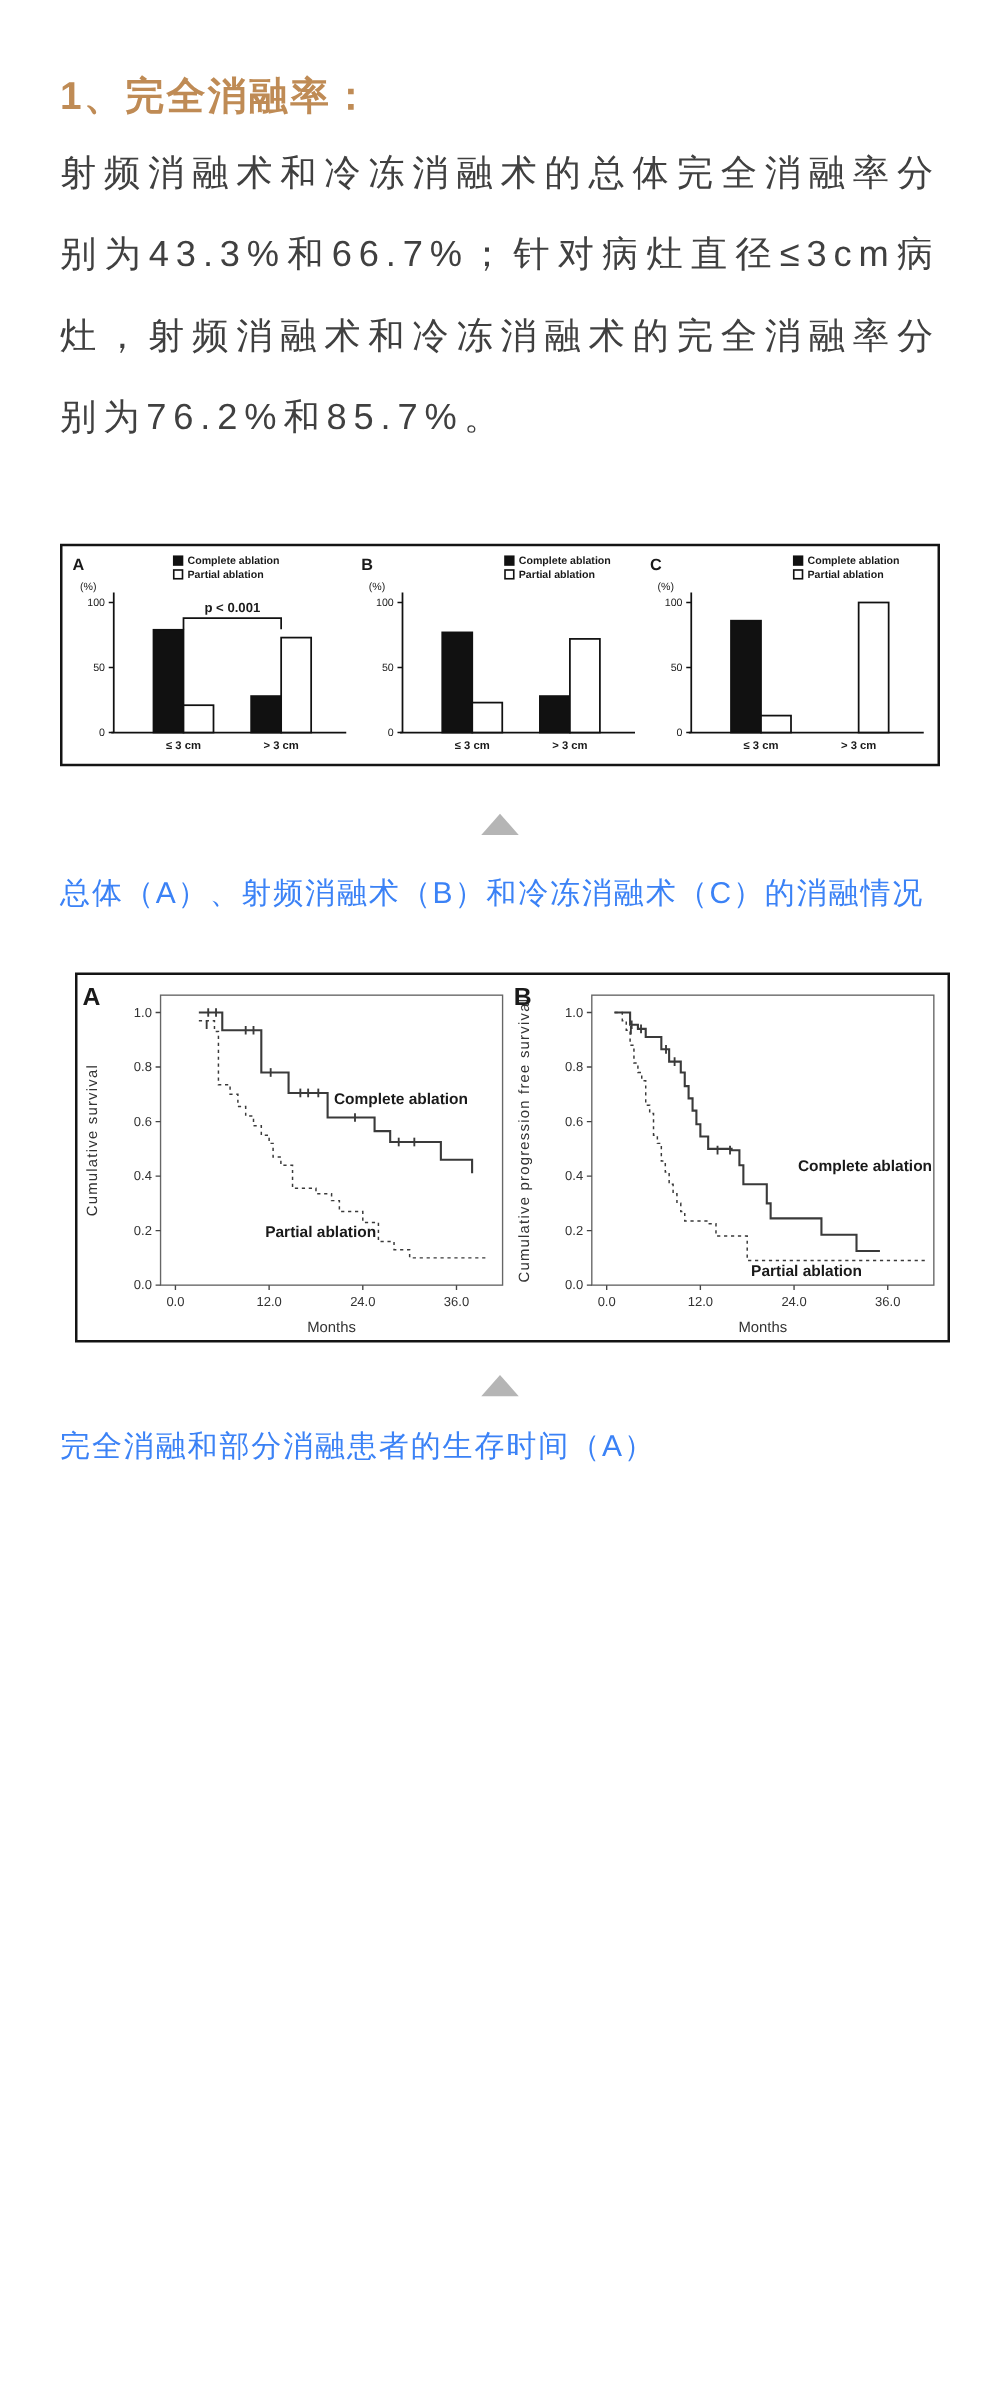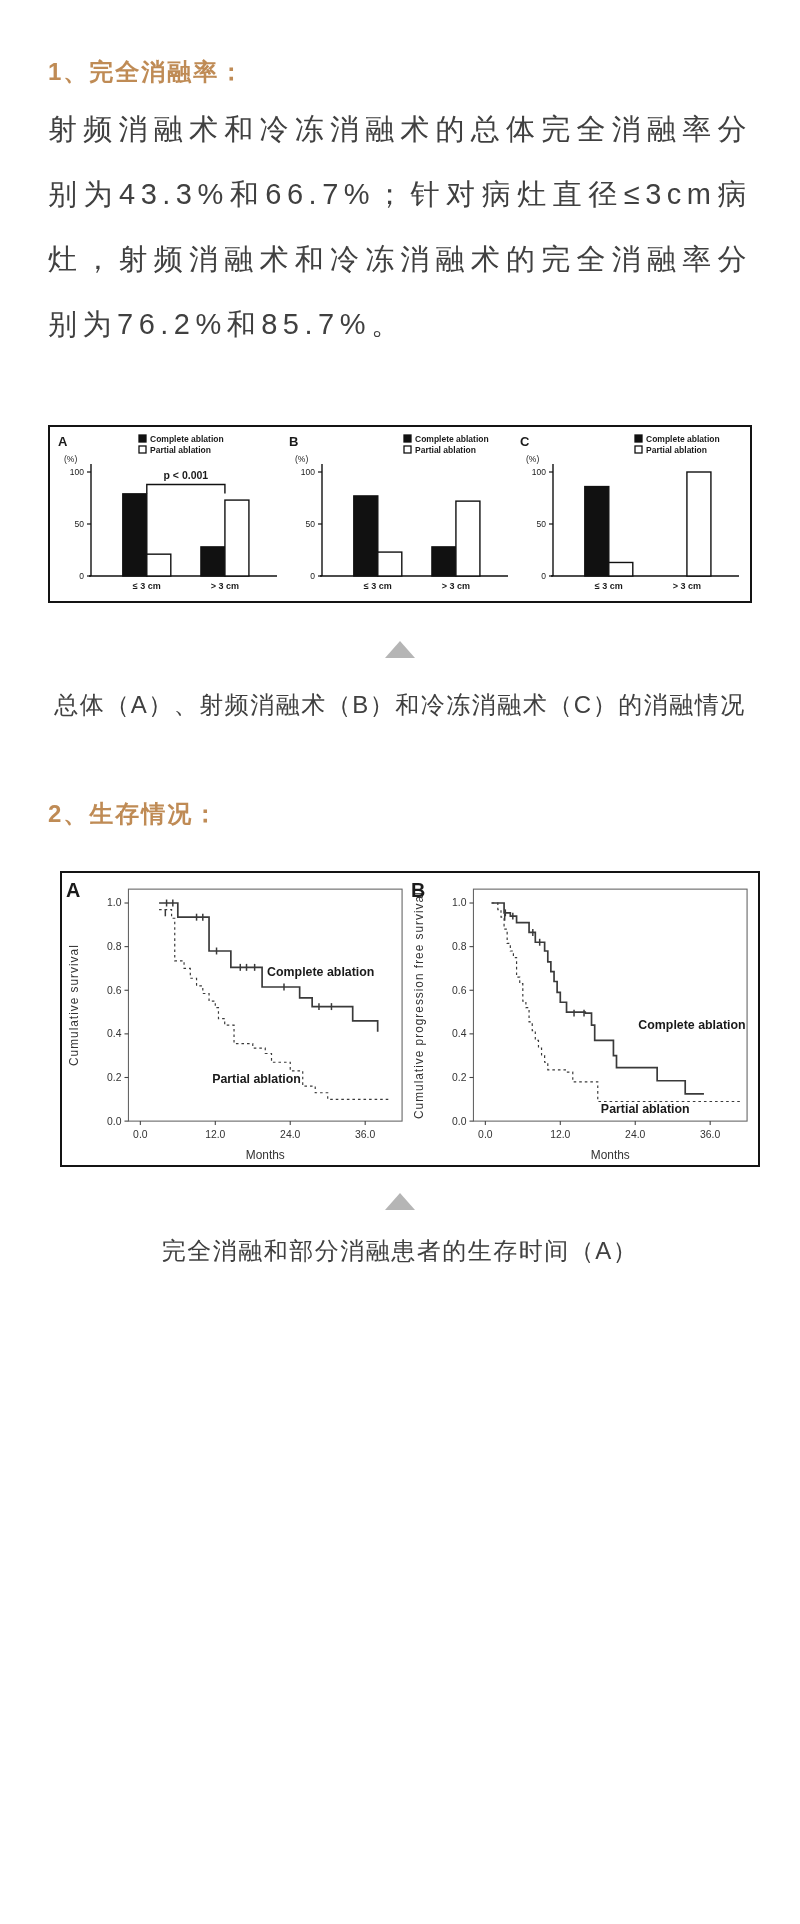--- a/index.html
+++ b/index.html
@@ -10,21 +10,21 @@
     color:#2f2f2f;
   }
   .page { padding:26px 48px 40px 48px; }
 
   h1.page-title {
     font-family:"Liberation Serif","DejaVu Serif",serif;
     font-size:37px; font-weight:700; color:#b1845a;
     letter-spacing:3px; line-height:1.35;
   }
   h2.sec-heading {
-    font-size:24px; font-weight:700; color:#bf8b55;
+    font-size:31px; font-weight:700; color:#bf8b55;
     letter-spacing:2px; line-height:1.35; margin-top:30px;
   }
   h2.sec-heading.second { margin-top:70px; }
   p.body-para {
     margin-top:9px;
     font-size:29px; line-height:65px; color:#404040;
     letter-spacing:5.5px; text-align:justify;
   }
   figure.chart-figure {
     margin-top:68px;
@@ -37,22 +37,22 @@
 
   .pointer-wrap { display:flex; justify-content:center; margin-top:38px; }
   .fig-km + .pointer-wrap { margin-top:26px; }
   .triangle-up {
     width:0; height:0;
     border-left:15px solid transparent;
     border-right:15px solid transparent;
     border-bottom:17px solid #b5b5b5;
   }
   .fig-caption {
-    margin-top:24px; text-align:center;
-    font-size:24px; color:#404040; letter-spacing:1.5px; line-height:46px;
+    margin-top:24px; text-align:left;
+    font-size:24px; color:#3b82f6; letter-spacing:1.5px; line-height:46px;
   }
   .fig-caption.two-line { margin-top:18px; }
 </style>
 </head>
 <body>
 
 <div class="page">
 
 
   <h2 class="sec-heading">1、完全消融率：</h2>
@@ -128,21 +128,20 @@
         <text x="129" y="24.5" font-size="8.5" text-anchor="start" font-family="&quot;Liberation Sans&quot;,sans-serif" fill="#1a1a1a" font-weight="700">Partial ablation</text>
       </svg>
   </figure>
 
   <div class="pointer-wrap">
     <div class="triangle-up"></div>
   </div>
 
   <div class="fig-caption">总体（A）、射频消融术（B）和冷冻消融术（C）的消融情况</div>
 
-  <h2 class="sec-heading second">2、生存情况：</h2>
 
 
   <figure class="chart-figure fig-km">
     <svg class="chart" viewBox="0 0 348 290" width="348" height="290">
         <rect x="64" y="14" width="276" height="234" fill="none" stroke="#666" stroke-width="1.1"></rect>
         <line x1="60" x2="64" y1="248" y2="248" stroke="#444" stroke-width="1.1"></line>
         <text x="57" y="251.5" font-size="10.5" text-anchor="end" font-family="&quot;Liberation Sans&quot;,sans-serif" fill="#333">0.0</text>
         <line x1="60" x2="64" y1="204" y2="204" stroke="#444" stroke-width="1.1"></line>
         <text x="57" y="207.5" font-size="10.5" text-anchor="end" font-family="&quot;Liberation Sans&quot;,sans-serif" fill="#333">0.2</text>
         <line x1="60" x2="64" y1="160" y2="160" stroke="#444" stroke-width="1.1"></line>

